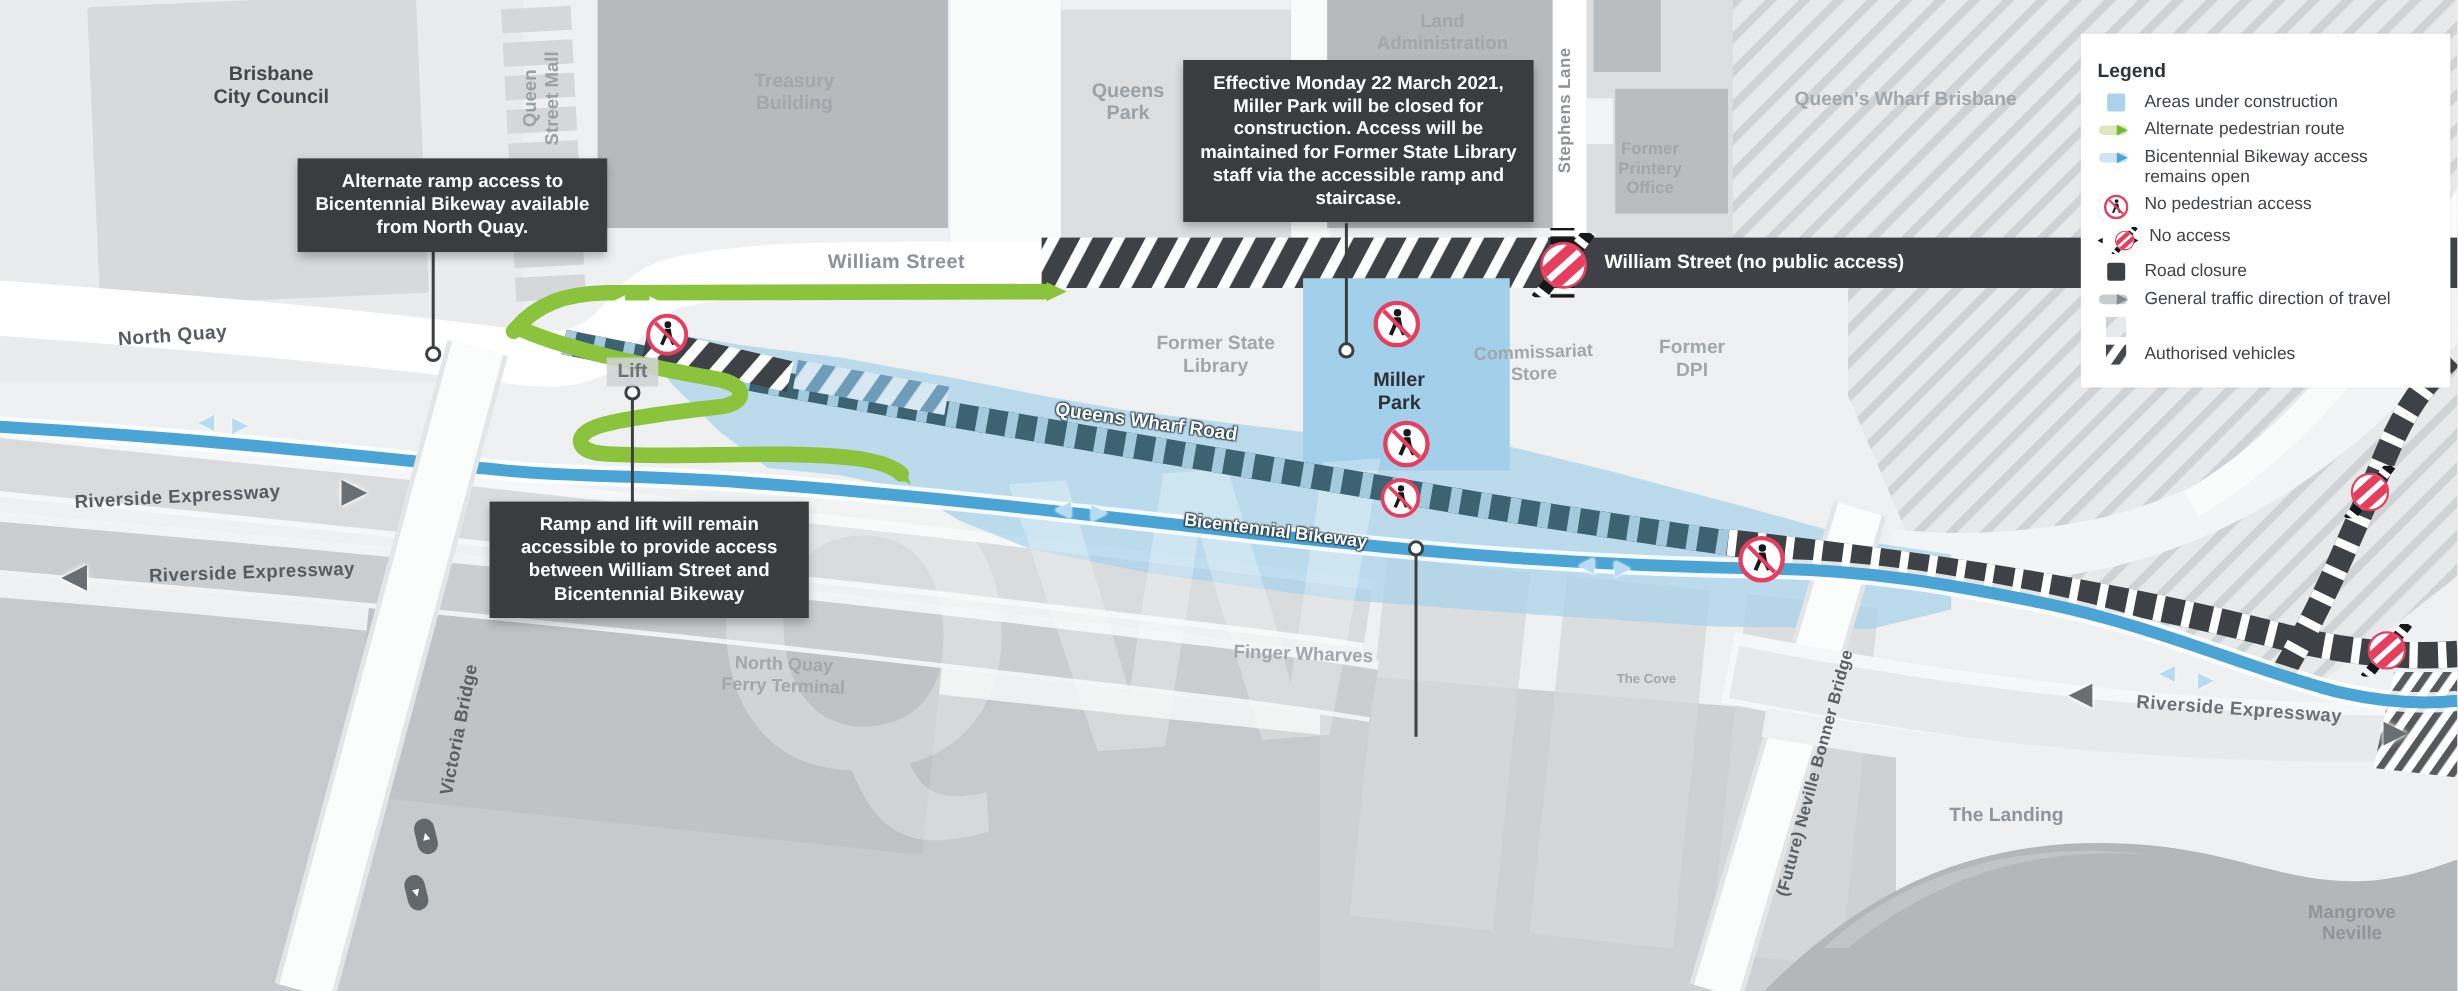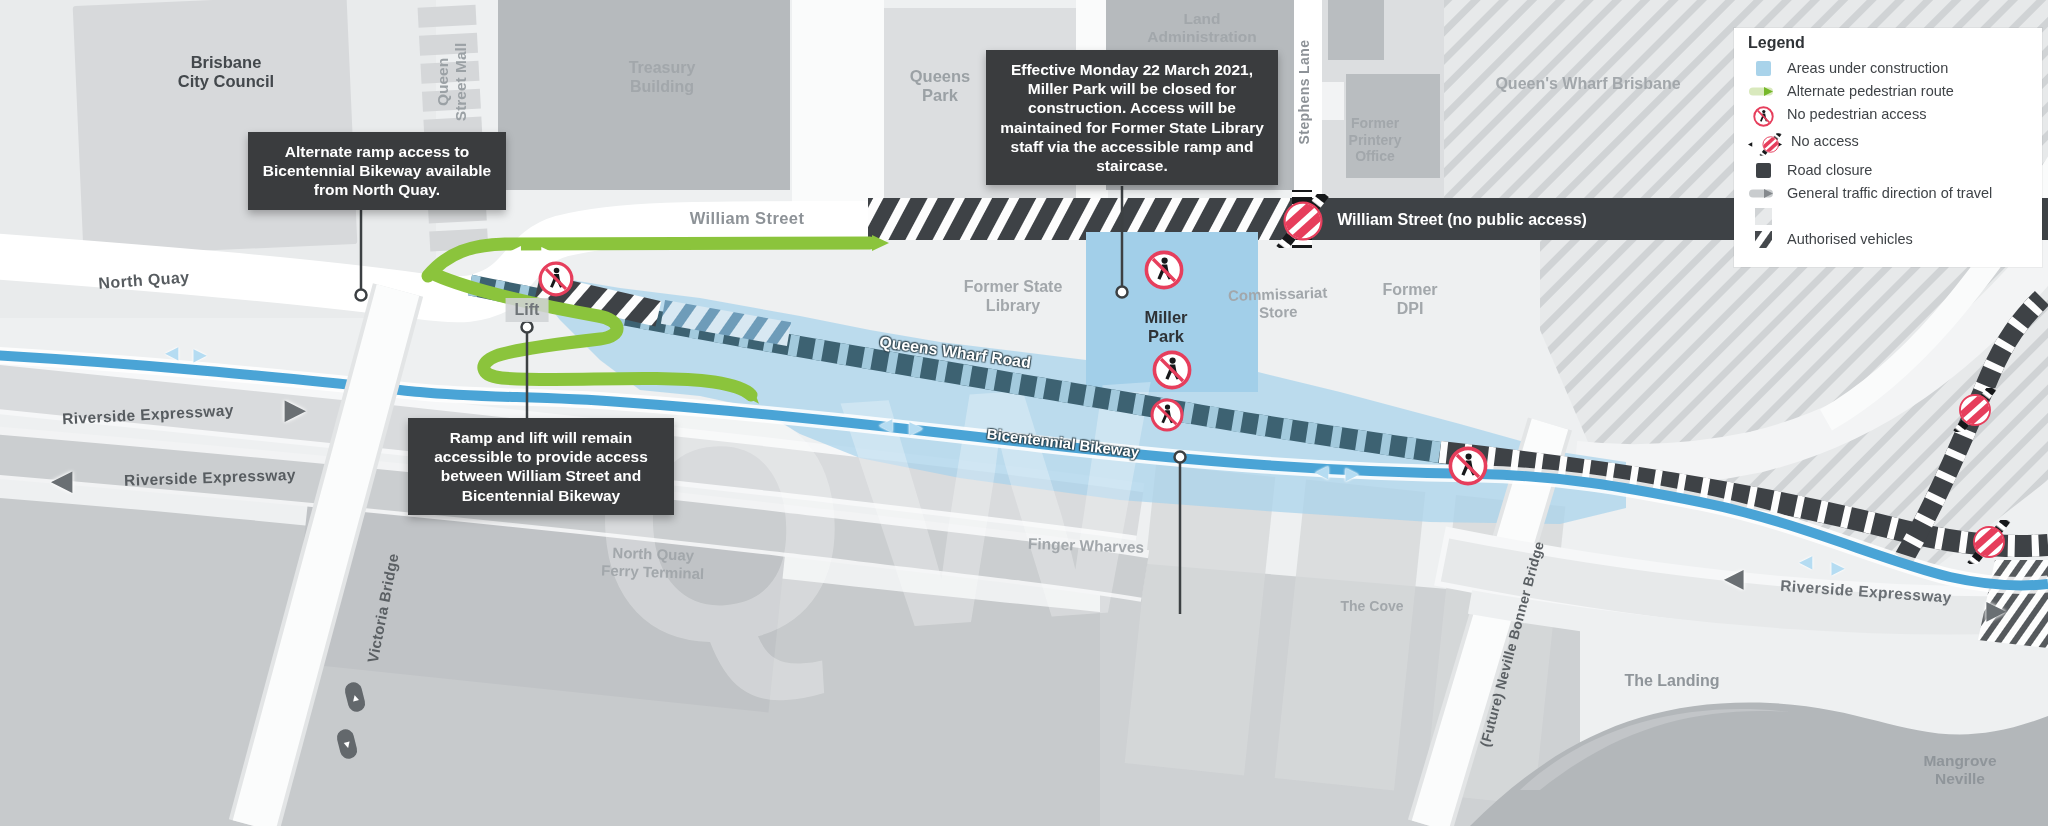--- a/index.html
+++ b/index.html
@@ -18,21 +18,21 @@
   .lbl-outline{text-shadow:-1px -1px 1px rgba(40,60,70,.75),1px -1px 1px rgba(40,60,70,.75),
                -1px 1px 1px rgba(40,60,70,.75),1px 1px 1px rgba(40,60,70,.75);}
   .lbl-bridge{color:#5a5f63;font-size:15px;letter-spacing:.3px;white-space:nowrap;}
   .lbl-sm{font-size:14px;}
   
   .callout{position:absolute;background:#3a3c3e;color:#fff;font-weight:700;
            font-size:15.5px;line-height:1.24;text-align:center;padding:10px 12px;
            box-shadow:0 4px 8px rgba(0,0,0,.28);z-index:40;}
   
   .legend{position:absolute;left:1734px;top:28px;width:308px;background:#fff;
-          padding:6px 14px 13px 14px;box-sizing:border-box;z-index:50;
+          padding:23px 14px 13px 14px;box-sizing:border-box;z-index:50;
           box-shadow:0 0 0 1px rgba(0,0,0,.04);}
   .legend-title{font-weight:700;font-size:16px;color:#2f3337;margin-bottom:8px;}
   .legend-row{display:flex;align-items:flex-start;gap:9px;margin:6px 0;}
   .legend-row .sw{flex:0 0 30px;display:flex;justify-content:center;align-items:center;min-height:17px;}
   .legend-label{font-size:14.5px;color:#3f4347;line-height:1.15;}
   .sw-square{display:inline-block;width:15px;height:15px;border-radius:2px;}
   
   .map-icon{position:absolute;transform:translate(-50%,-50%);z-index:30;}
   .map-icon svg{display:block;width:100%;}
   .arrow{position:absolute;transform:translate(-50%,-50%);z-index:25;font-weight:700;
@@ -265,21 +265,21 @@
   <div class="lbl lbl-white lbl-outline" style="left:955px;top:353px;transform:translate(-50%,-50%) rotate(8deg);white-space:nowrap">Queens Wharf Road</div>
   <div class="lbl lbl-white lbl-outline" style="left:1063px;top:443px;transform:translate(-50%,-50%) rotate(7deg);font-size:15px;white-space:nowrap">Bicentennial Bikeway</div>
   <div class="lbl lbl-street" style="left:148px;top:415px;transform:translate(-50%,-50%) rotate(-3deg);white-space:nowrap">Riverside Expressway</div>
   <div class="lbl lbl-street" style="left:210px;top:478px;transform:translate(-50%,-50%) rotate(-2deg);white-space:nowrap">Riverside Expressway</div>
   <div class="lbl lbl-street" style="left:1866px;top:592px;transform:translate(-50%,-50%) rotate(4deg);color:#6b7075;white-space:nowrap">Riverside Expressway</div>
   <div class="lbl lbl-bridge" style="left:383px;top:608px;transform:translate(-50%,-50%) rotate(-79deg)">Victoria Bridge</div>
   <div class="lbl lbl-bridge" style="left:1512px;top:644px;transform:translate(-50%,-50%) rotate(-75deg);font-size:14px">(Future) Neville Bonner Bridge</div>
   <div class="lbl lbl-building" style="left:653px;top:563px;font-size:15px;transform:translate(-50%,-50%) rotate(2deg)">North Quay
 Ferry Terminal</div>
   <div class="lbl lbl-building" style="left:1086px;top:546px;font-size:15.5px;transform:translate(-50%,-50%) rotate(2deg);white-space:nowrap">Finger Wharves</div>
-  <div class="lbl lbl-building" style="left:1372px;top:606px;font-size:14px;white-space:nowrap">The Cove</div>
+  <div class="lbl lbl-building" style="left:1372px;top:567px;font-size:11px;white-space:nowrap">The Cove</div>
   <div class="lbl" style="left:1672px;top:681px;color:#8f959a;font-size:16px;white-space:nowrap">The Landing</div>
   <div class="lbl" style="left:1960px;top:770px;color:#8f959a;font-size:15.5px">Mangrove
 Neville</div>
   <div class="lift-chip">Lift</div>
 
   <span class="arrow" style="left:295px;top:409px;font-size:26px">▶</span>
   <span class="arrow" style="left:62px;top:480px;font-size:26px">◀</span>
   <span class="arrow" style="left:1734px;top:578px;font-size:24px">◀</span>
   <span class="arrow" style="left:1996px;top:610px;font-size:24px">▶</span>
   <div class="pill" style="left:355px;top:697px">▲</div>
@@ -355,20 +355,29 @@
       <span class="sw">
         <svg width="28" height="13" viewBox="0 0 28 13">
             <rect x="0" y="2.5" width="24" height="8" rx="4" fill="#d9e9bd"></rect>
             <polygon points="15,2 24,6.5 15,11" fill="#76b82a"></polygon>
           </svg>
       </span>
       <span class="legend-label">Alternate pedestrian route</span>
     </div>
     <div class="legend-row">
       <span class="sw">
+        <svg width="28" height="13" viewBox="0 0 28 13">
+            <rect x="0" y="2.5" width="24" height="8" rx="4" fill="#cfe4f2"></rect>
+            <polygon points="15,2 24,6.5 15,11" fill="#4aa4d6"></polygon>
+          </svg>
+      </span>
+      <span class="legend-label">Bicentennial Bikeway access remains open</span>
+    </div>
+    <div class="legend-row">
+      <span class="sw">
         <svg width="21" height="21" viewBox="0 0 40 40">
             <use href="#sym-noped"></use>
           </svg>
       </span>
       <span class="legend-label">No pedestrian access</span>
     </div>
     <div class="legend-row">
       <span class="sw">
         <svg width="34" height="23" viewBox="-12 0 72 48">
             <polygon points="-3,19 -12,24 -3,29" fill="#16181a"></polygon>

